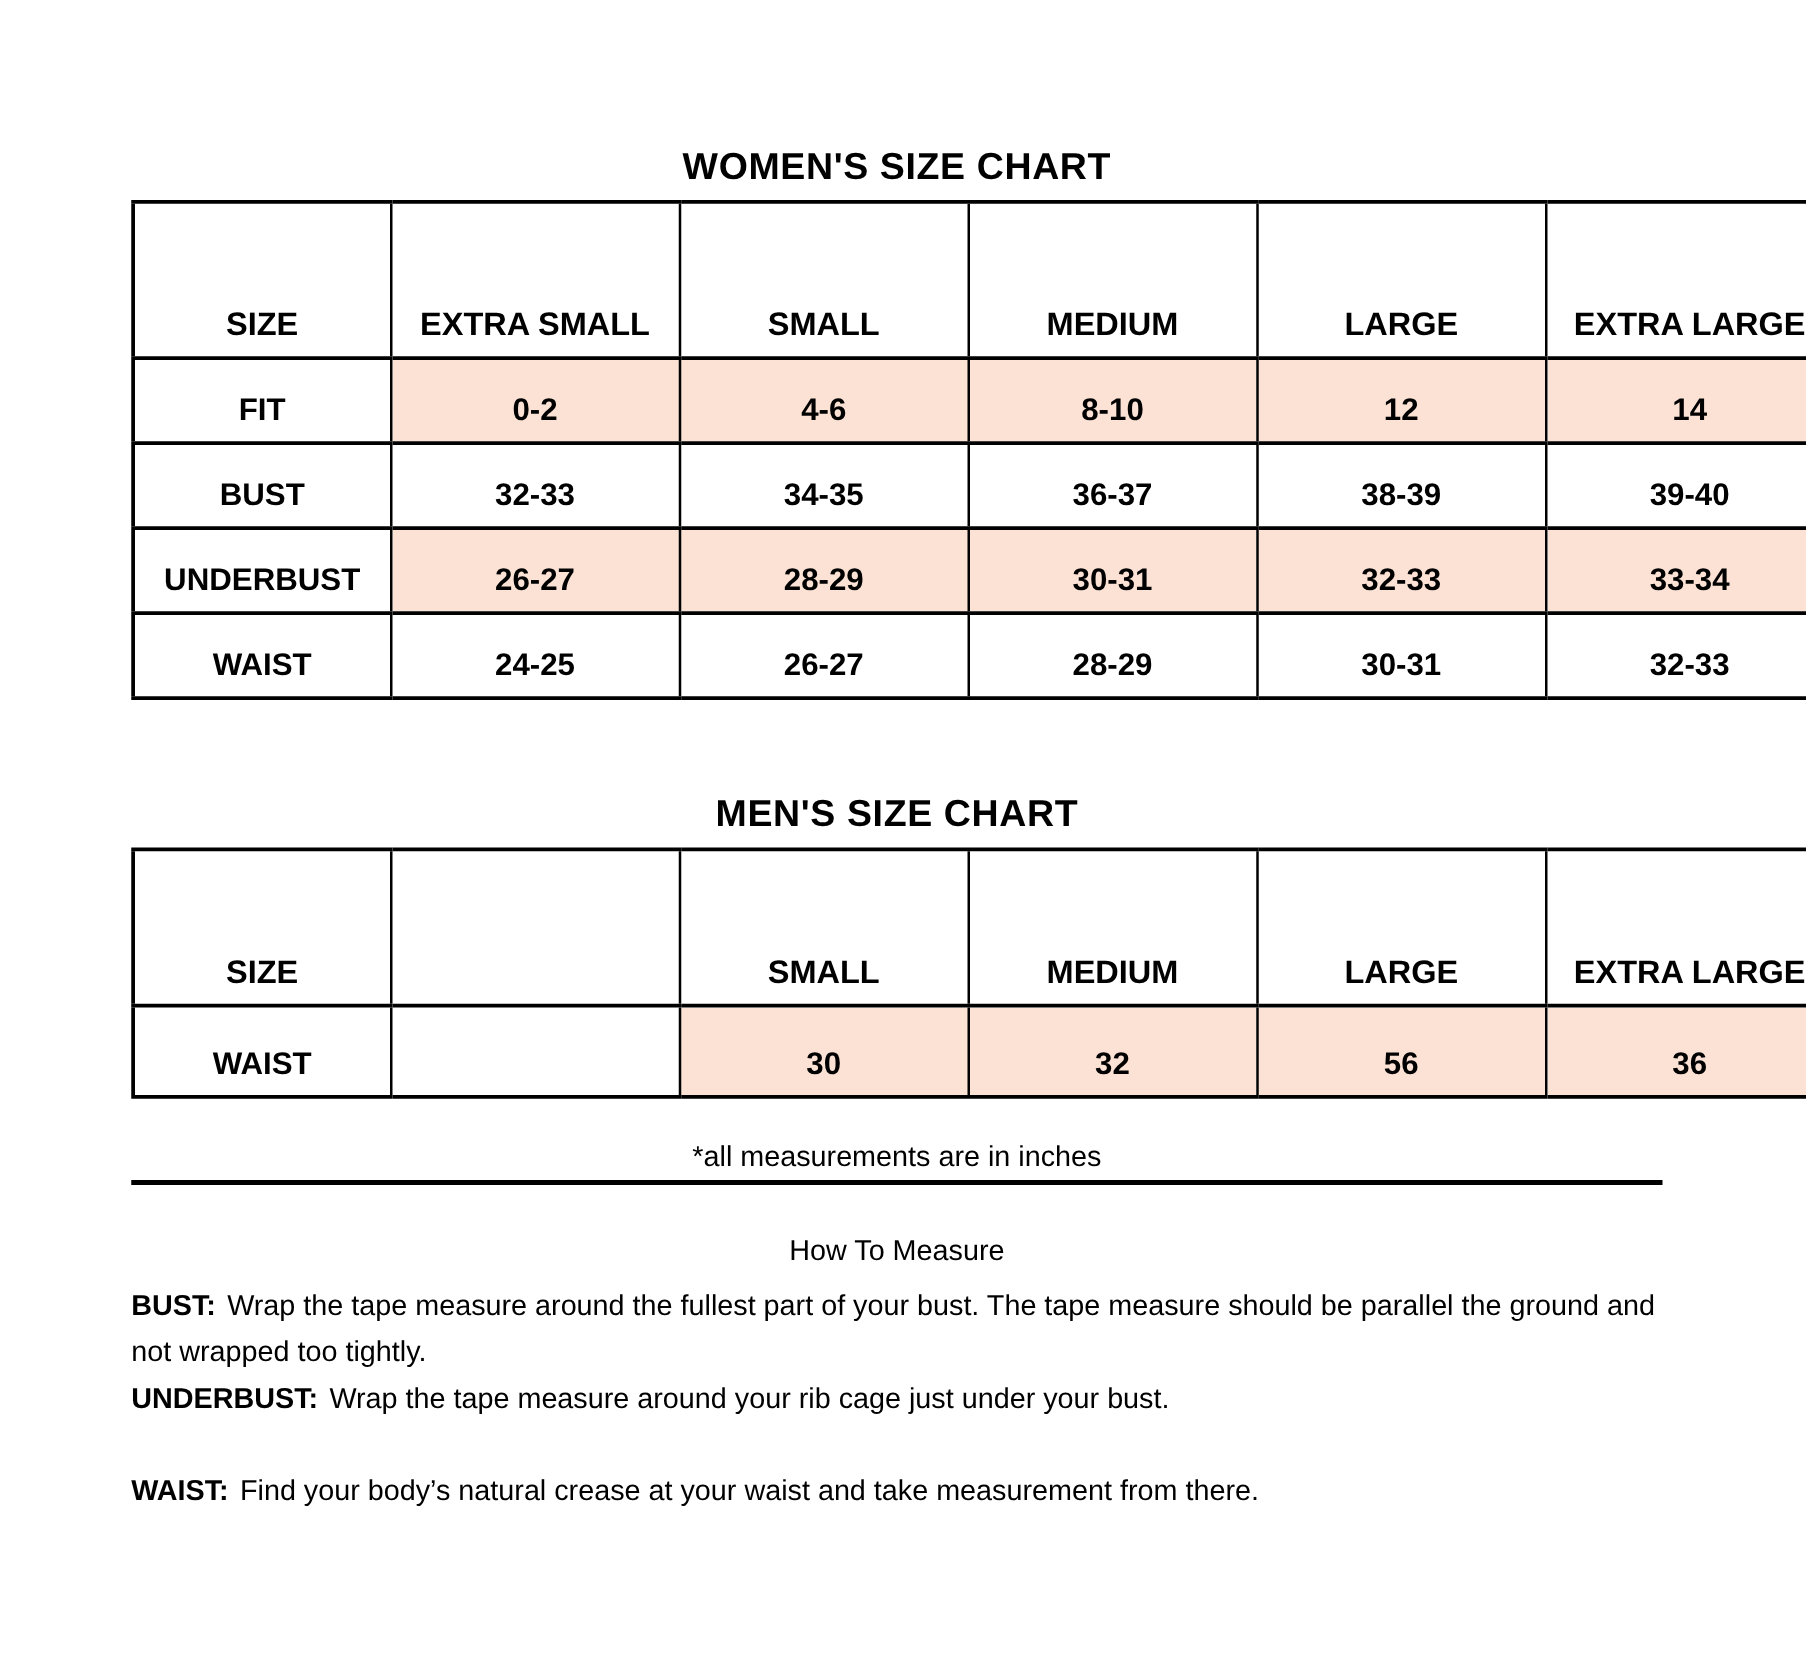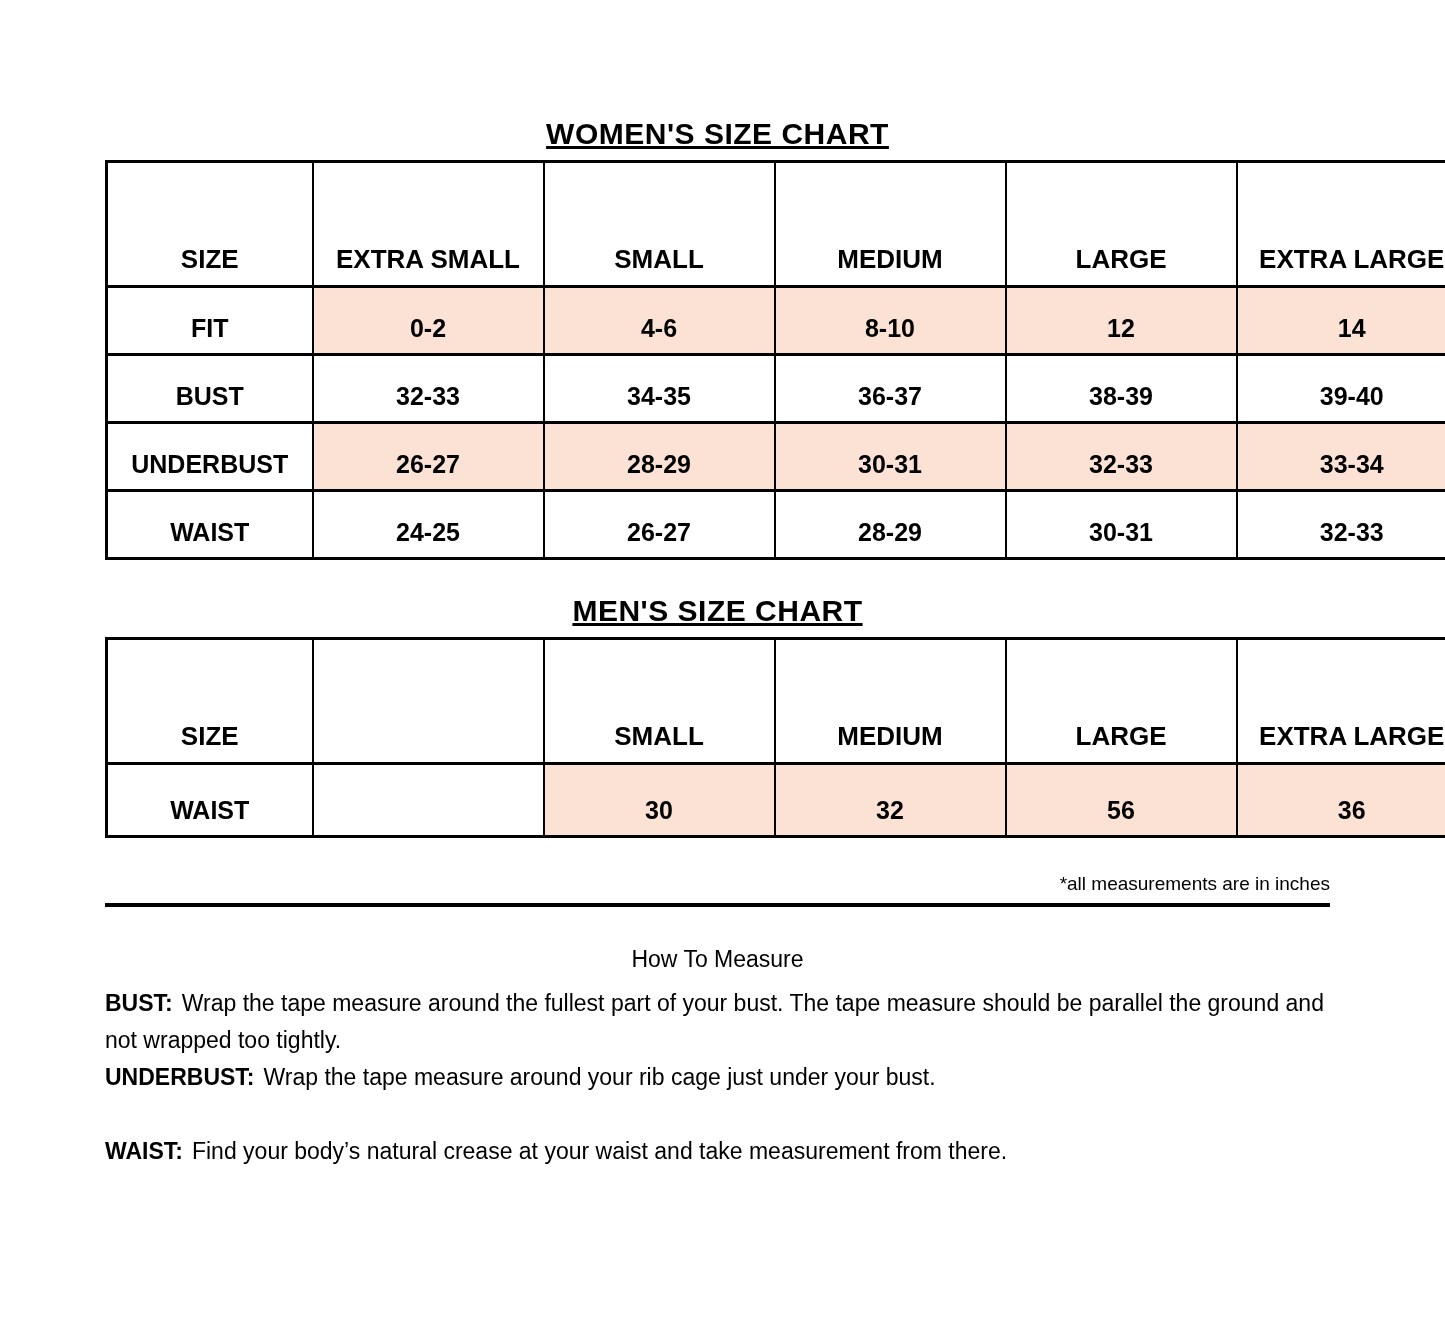--- a/index.html
+++ b/index.html
@@ -16,24 +16,23 @@
     margin-left: 105px;
     padding-top: 116px;
   }
   .chart-title {
     font-size: 30px;
     font-weight: bold;
     text-align: center;
     line-height: 36px;
     margin-bottom: 8px;
     letter-spacing: 0.5px;
-    text-decoration: underline;
   }
   .chart-title.men {
-    margin-top: 33px;
+    margin-top: 74px;
     margin-bottom: 8px;
   }
   table.size-table {
     border-collapse: collapse;
     table-layout: fixed;
     width: 1364px;
     border: 3px solid #000;
   }
   table.size-table td {
     border: 2px solid #000;
@@ -53,22 +52,22 @@
   tr.data-row td { height: 55px; }
   tr.data-row-men td { height: 60px; }
   td.hl { background: var(--hl, #FBE2D5); }
   td.num {
     text-align: right;
     font-weight: normal;
     padding-right: 5px;
   }
   .footnote {
     margin-top: 32px;
-    text-align: right;
-    font-size: 19px;
+    text-align: center;
+    font-size: 23px;
     line-height: 28px;
   }
   .divider {
     margin-top: 5px;
     height: 4px;
     background: #000;
     width: 1225px;
   }
   .howto-title {
     margin-top: 38px;

